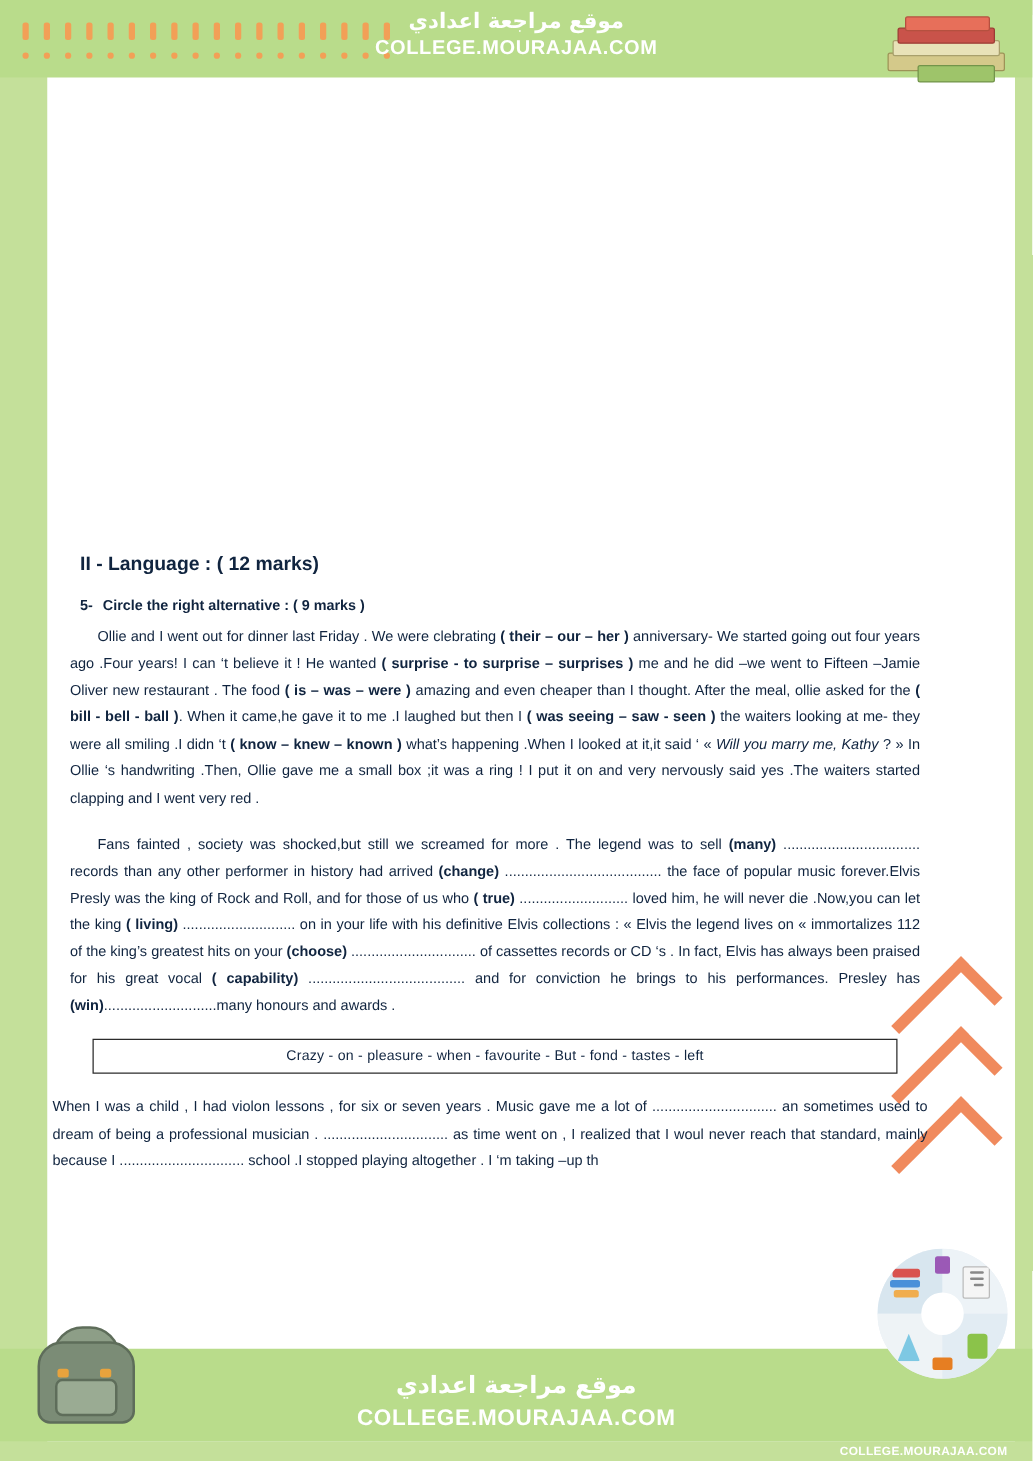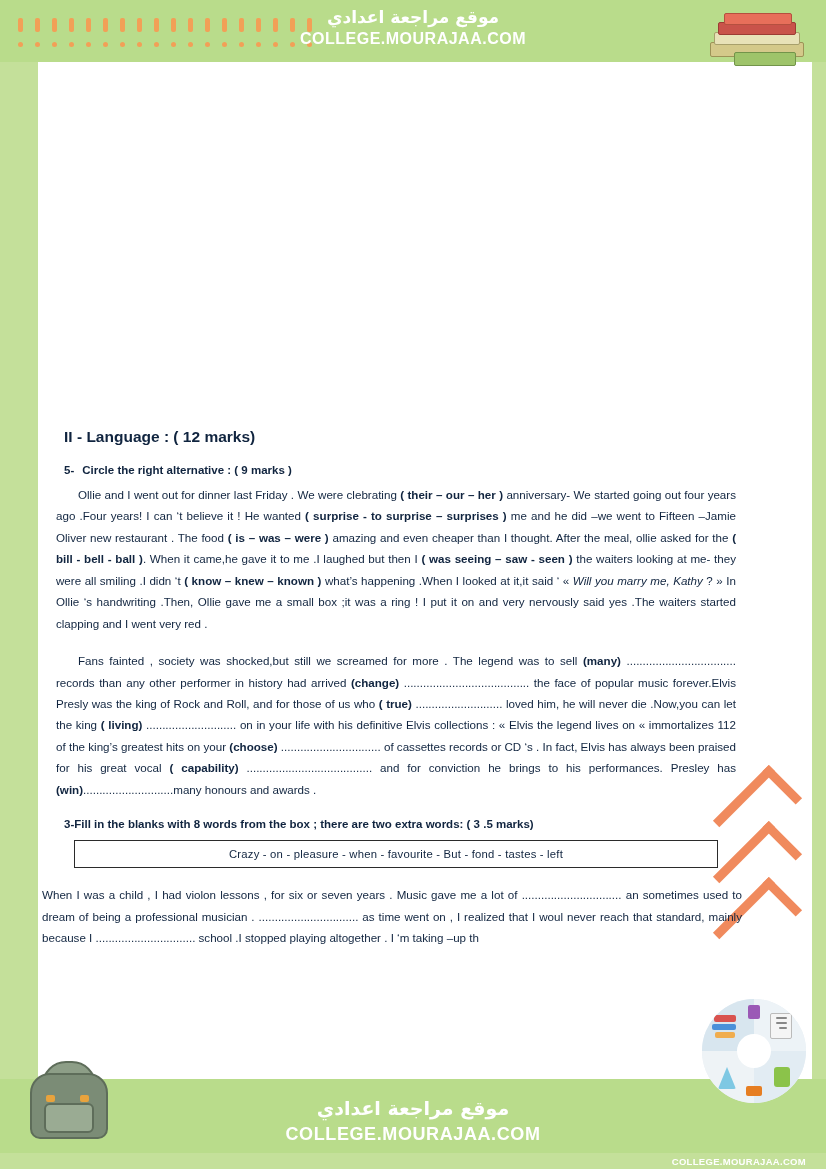--- a/index.html
+++ b/index.html
@@ -115,21 +115,21 @@
   .b1 { left: 6px; top: 34px; width: 92px; height: 13px; background: #d4c98a; border: 1px solid #9d9357; }
   .b2 { left: 10px; top: 24px; width: 84px; height: 11px; background: #e8e2b8; border: 1px solid #a8a06c; }
   .b3 { left: 14px; top: 14px; width: 76px; height: 11px; background: #c9534a; border: 1px solid #9c3c34; }
   .b4 { left: 20px; top: 5px; width: 66px; height: 10px; background: #e76f5a; border: 1px solid #b5503f; }
   .b5 { left: 30px; top: 44px; width: 60px; height: 12px; background: #9ec46a; border: 1px solid #72944a; }
 
   
   .content {
     position: absolute;
     left: 56px;
-    top: 428px;
+    top: 443px;
     width: 680px;
     color: #10243f;
   }
 
   .section-title {
     font-size: 15.5px;
     font-weight: bold;
     color: #10243f;
     margin: 0 0 18px 8px;
   }
@@ -398,21 +398,20 @@
 
     <div class="task-head">
       <span class="num">5-</span><span>Circle the right alternative :    ( 9 marks )</span>
     </div>
 
     <p class="para indent" id="task1-passage"><span>Ollie and I  went out for dinner last Friday . We were clebrating  </span><span class="b">( their – our – her )</span><span> anniversary- We started going out four years ago .Four years! I can ‘t believe it ! He wanted </span><span class="b">( surprise - to  surprise – surprises )</span><span> me and he did –we went to Fifteen –Jamie Oliver new restaurant .  The food </span><span class="b">( is –  was  –  were  )</span><span> amazing and even cheaper  than I  thought. After  the meal, ollie asked for the   </span><span class="b">( bill  - bell  - ball )</span><span>. When it came,he gave it to me .I laughed  but  then I </span><span class="b">( was seeing – saw -  seen )</span><span> the waiters looking at me- they were all smiling .I didn ‘t </span><span class="b">( know – knew – known )</span><span> what’s happening .When I  looked  at it,it  said ‘ « </span><span class="bi">Will you marry me, Kathy</span><span> ? »   In  Ollie ‘s handwriting .Then,  Ollie gave me a small box ;it was a ring ! I put it on and very nervously said yes .The waiters started clapping and  I went very red .</span></p>
 
 
     <p class="para indent" id="task2-passage"><span>Fans  fainted  ,  society  was  shocked,but   still  we  screamed  for  more .  The  legend  was  to  sell </span><span class="b">(many)</span><span> ..................................  records than any other performer in history had arrived </span><span class="b">(change)</span><span>  ....................................... the face of popular music forever.Elvis Presly was the king of Rock  and Roll, and for those of us  who </span><span class="b">( true)</span><span> ...........................  loved him, he will never die .Now,you can  let the king </span><span class="b">( living)</span><span> ............................ on in your  life with his definitive Elvis collections : « Elvis the legend lives on « immortalizes 112 of the king’s greatest hits on your </span><span class="b">(choose)</span><span> ...............................   of cassettes   records or CD ‘s . In fact, Elvis has always been praised for his great  vocal </span><span class="b">( capability)</span><span> .......................................  and for conviction he brings to his performances. Presley has </span><span class="b">(win)</span><span>............................many honours and awards .</span></p>
 
-    <div class="task3-head">3-Fill in the blanks with 8 words from the box ; there are two extra words: ( 3 .5 marks)</div>
 
     <div class="wordbox">Crazy  -  on -     pleasure -   when  -  favourite   - But  - fond -    tastes -   left</div>
 
     <p class="para last">When I was   a child , I had violon lessons , for six or seven years . Music gave   me a lot of  ............................... an  sometimes used to dream of being a  professional musician  .  ...............................  as time went on , I realized that I woul  never reach that standard, mainly because I ............................... school .I stopped playing altogether . I ‘m taking –up th</p>
   </div>
 
   <div class="footer-band"></div>
   <div class="footer-center">
     <div class="footer-ar">موقع مراجعة اعدادي</div>
     <div class="footer-url">COLLEGE.MOURAJAA.COM</div>

